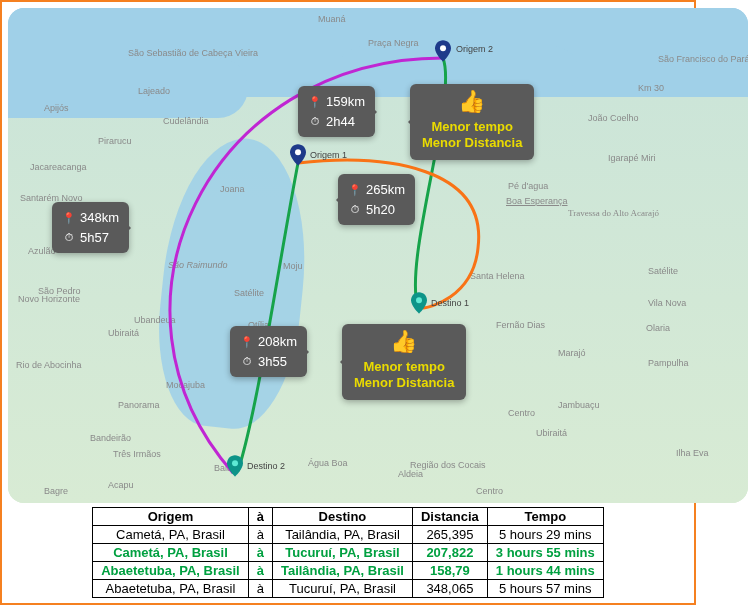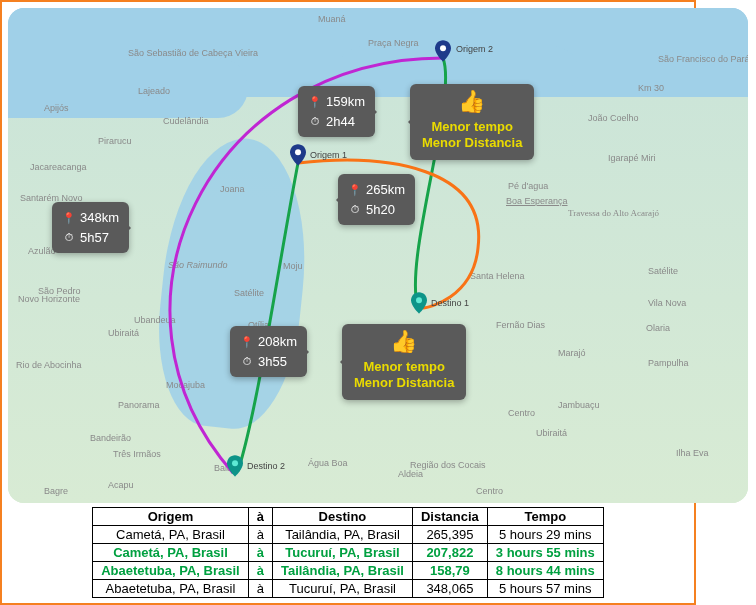--- a/index.html
+++ b/index.html
@@ -207,21 +207,21 @@
           <td>à</td>
           <td>Tucuruí, PA, Brasil</td>
           <td>207,822</td>
           <td>3 hours 55 mins</td>
         </tr>
         <tr class="highlight">
           <td>Abaetetuba, PA, Brasil</td>
           <td>à</td>
           <td>Tailândia, PA, Brasil</td>
           <td>158,79</td>
-          <td>8 hours 44 mins</td>
+          <td>1 hours 44 mins</td>
         </tr>
         <tr>
           <td>Abaetetuba, PA, Brasil</td>
           <td>à</td>
           <td>Tucuruí, PA, Brasil</td>
           <td>348,065</td>
           <td>5 hours 57 mins</td>
         </tr>
       </tbody>
   </table>

